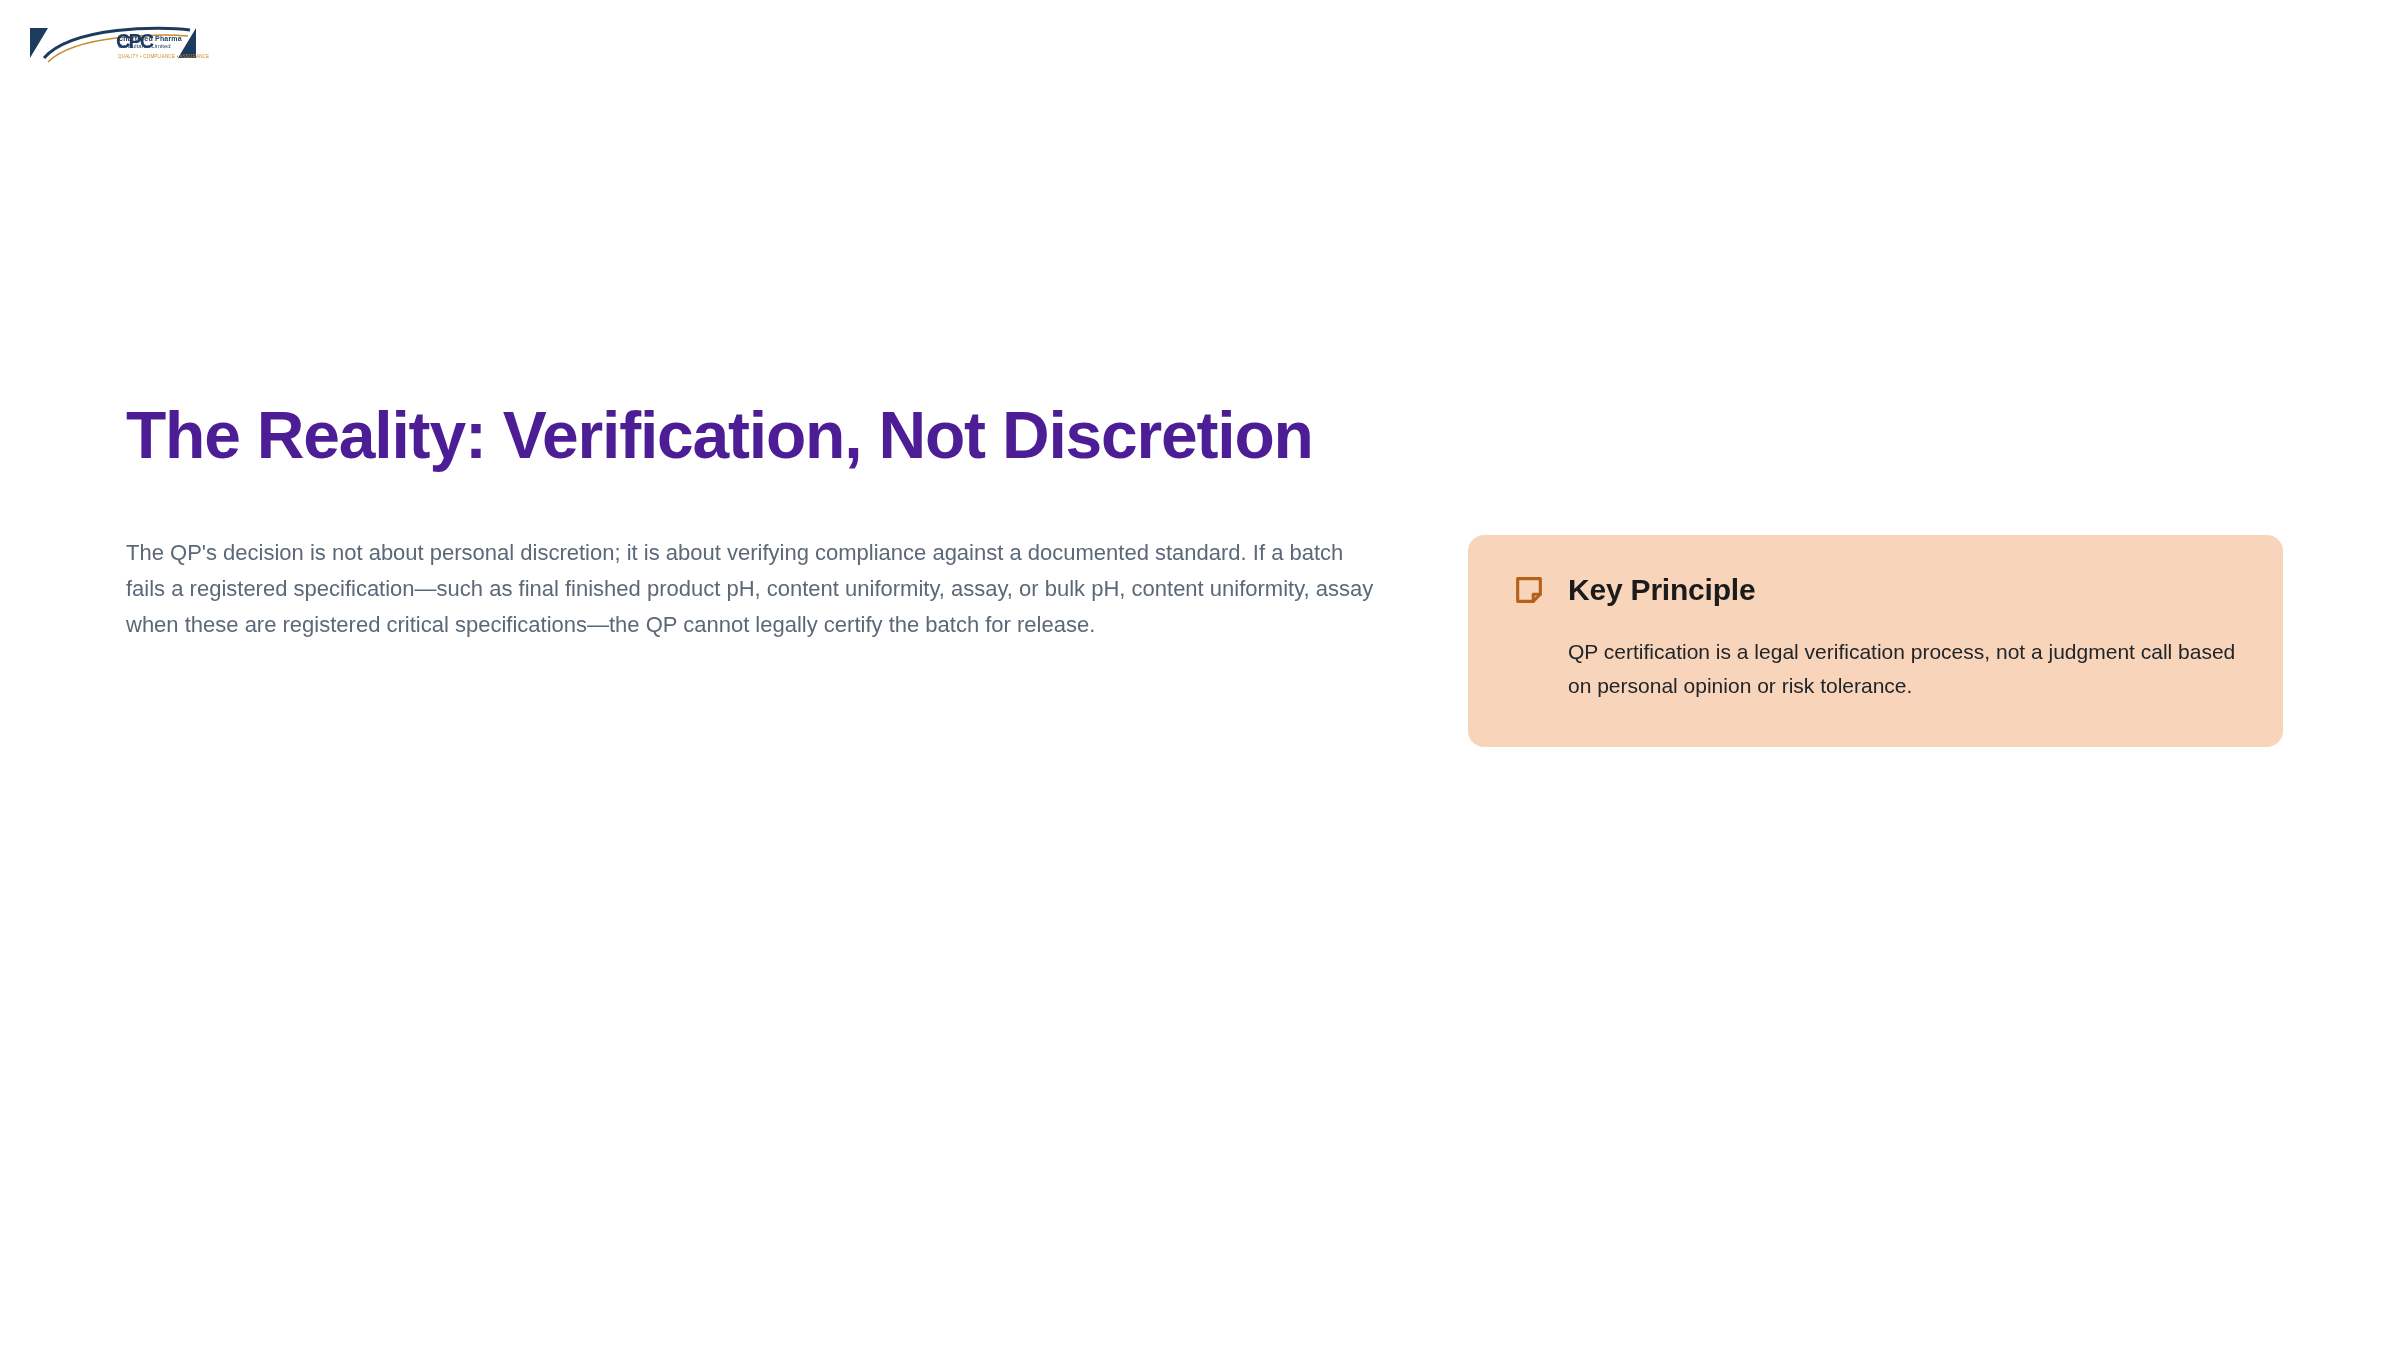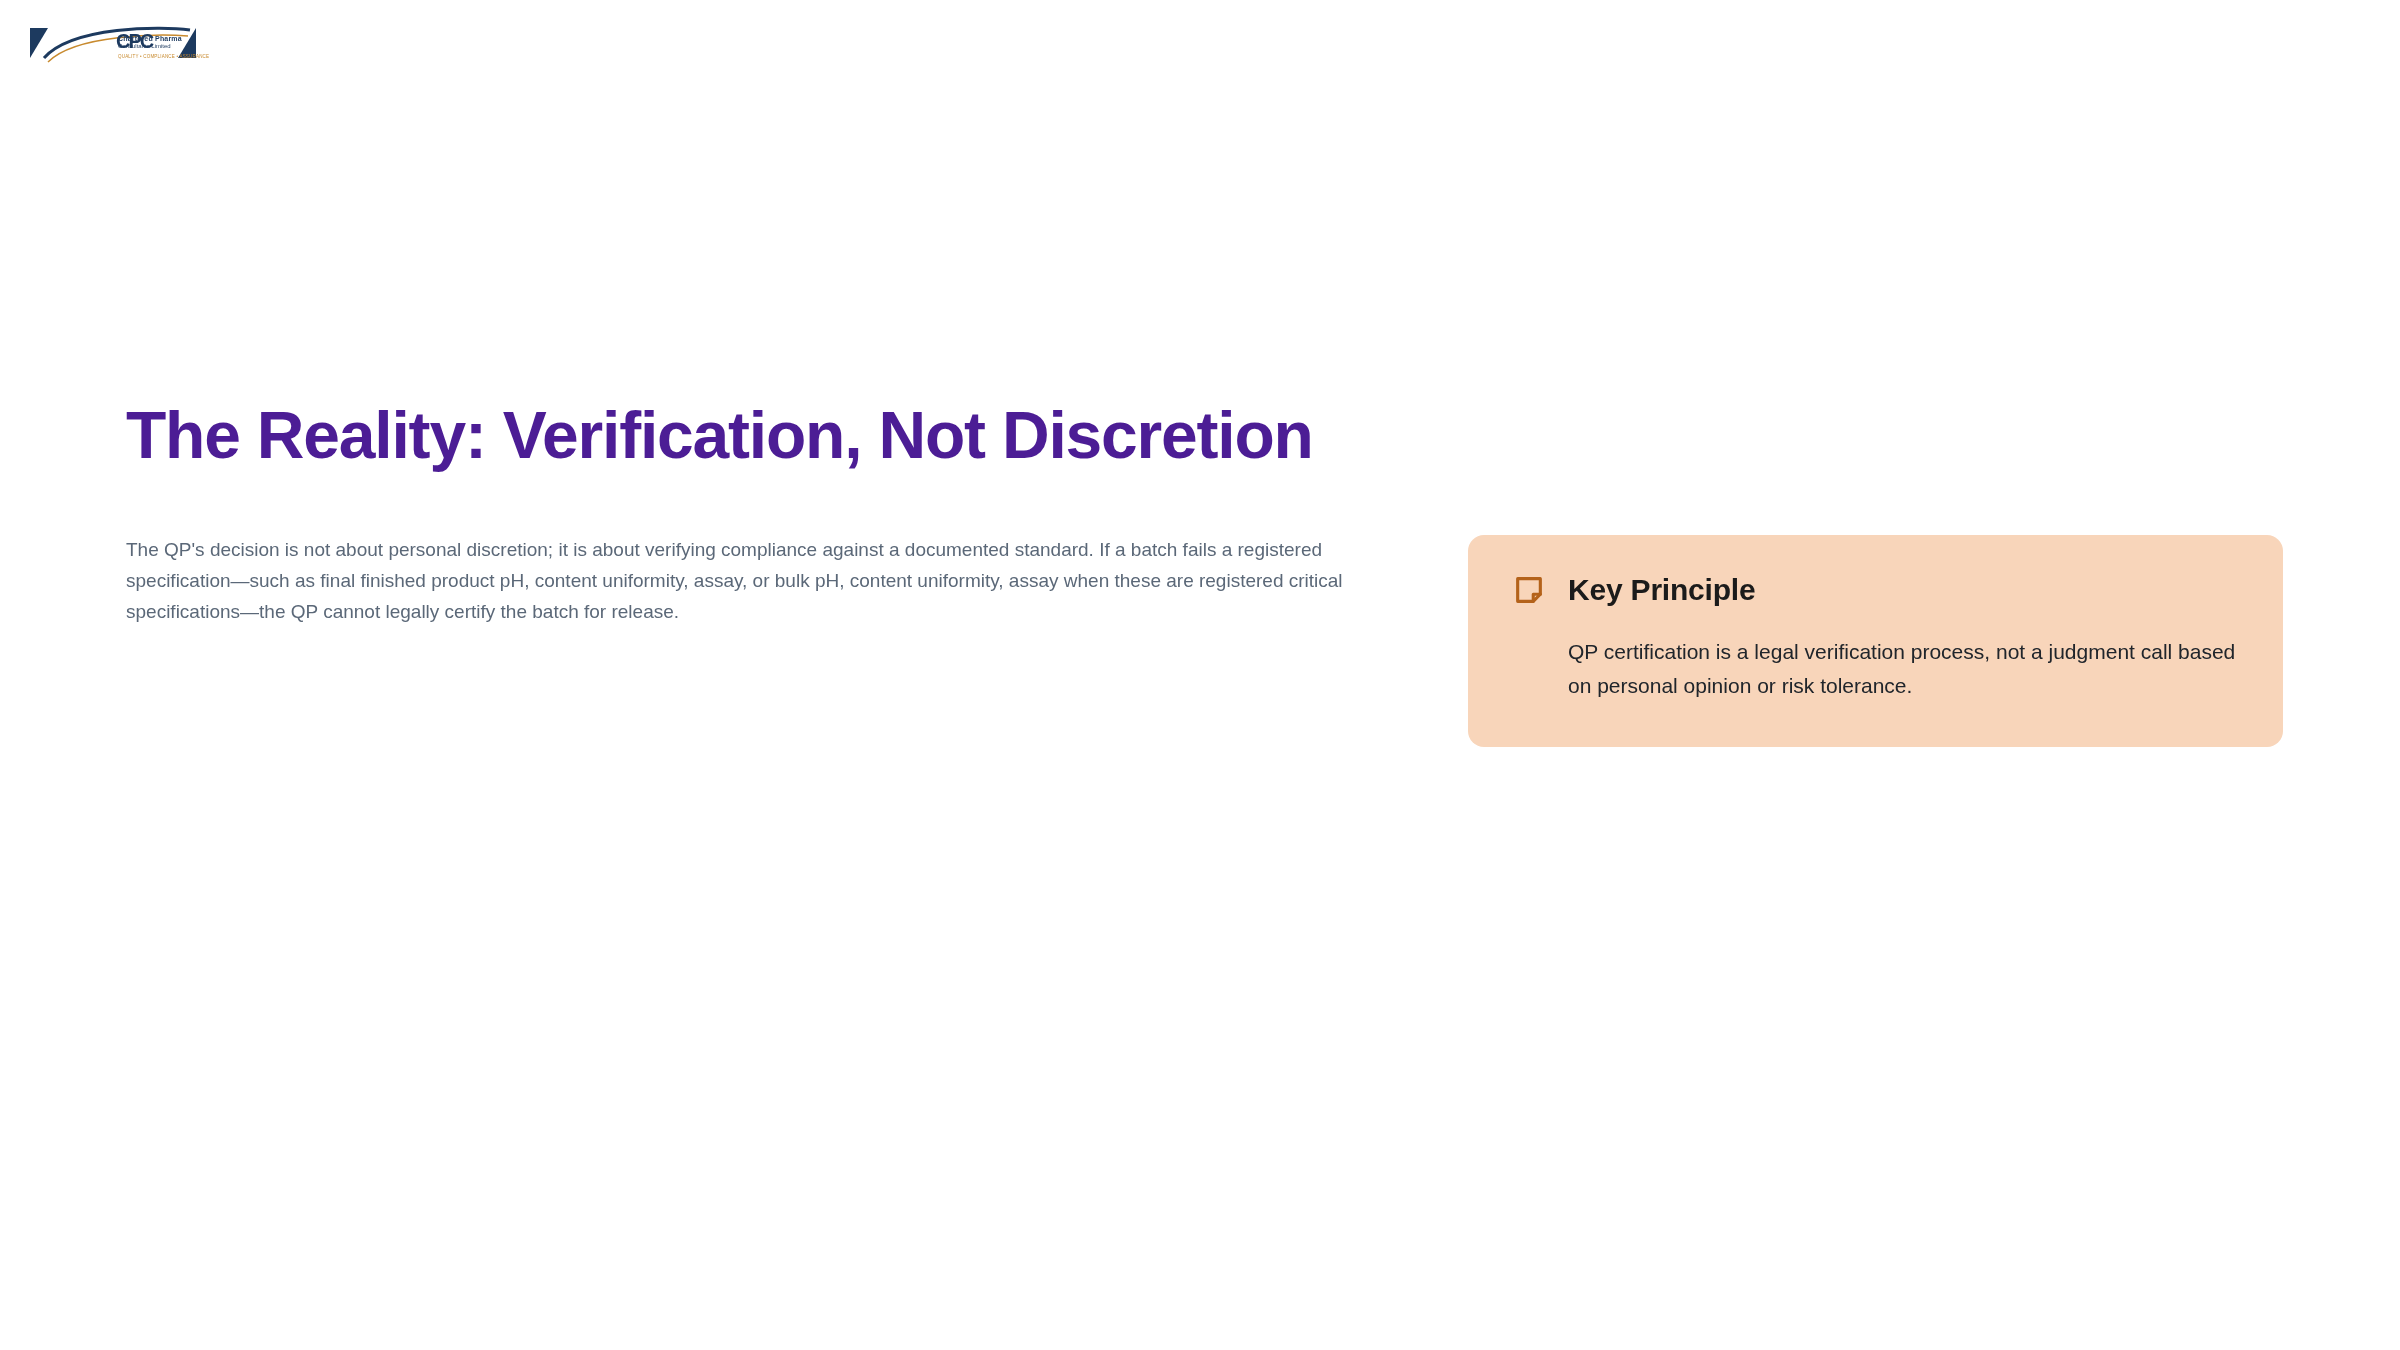--- a/index.html
+++ b/index.html
@@ -107,21 +107,21 @@
 
   
   .body-col {
     position: absolute;
     left: 126px;
     top: 535px;
     width: 1250px;
   }
   .body-col p {
     margin: 0 0 28px 0;
-    font-size: 19px;
+    font-size: 22px;
     line-height: 1.63;
     color: #5b6878;
   }
   .body-col p:last-child { margin-bottom: 0; }
 
   
   .callout {
     position: absolute;
     left: 1468px;
     top: 535px;

